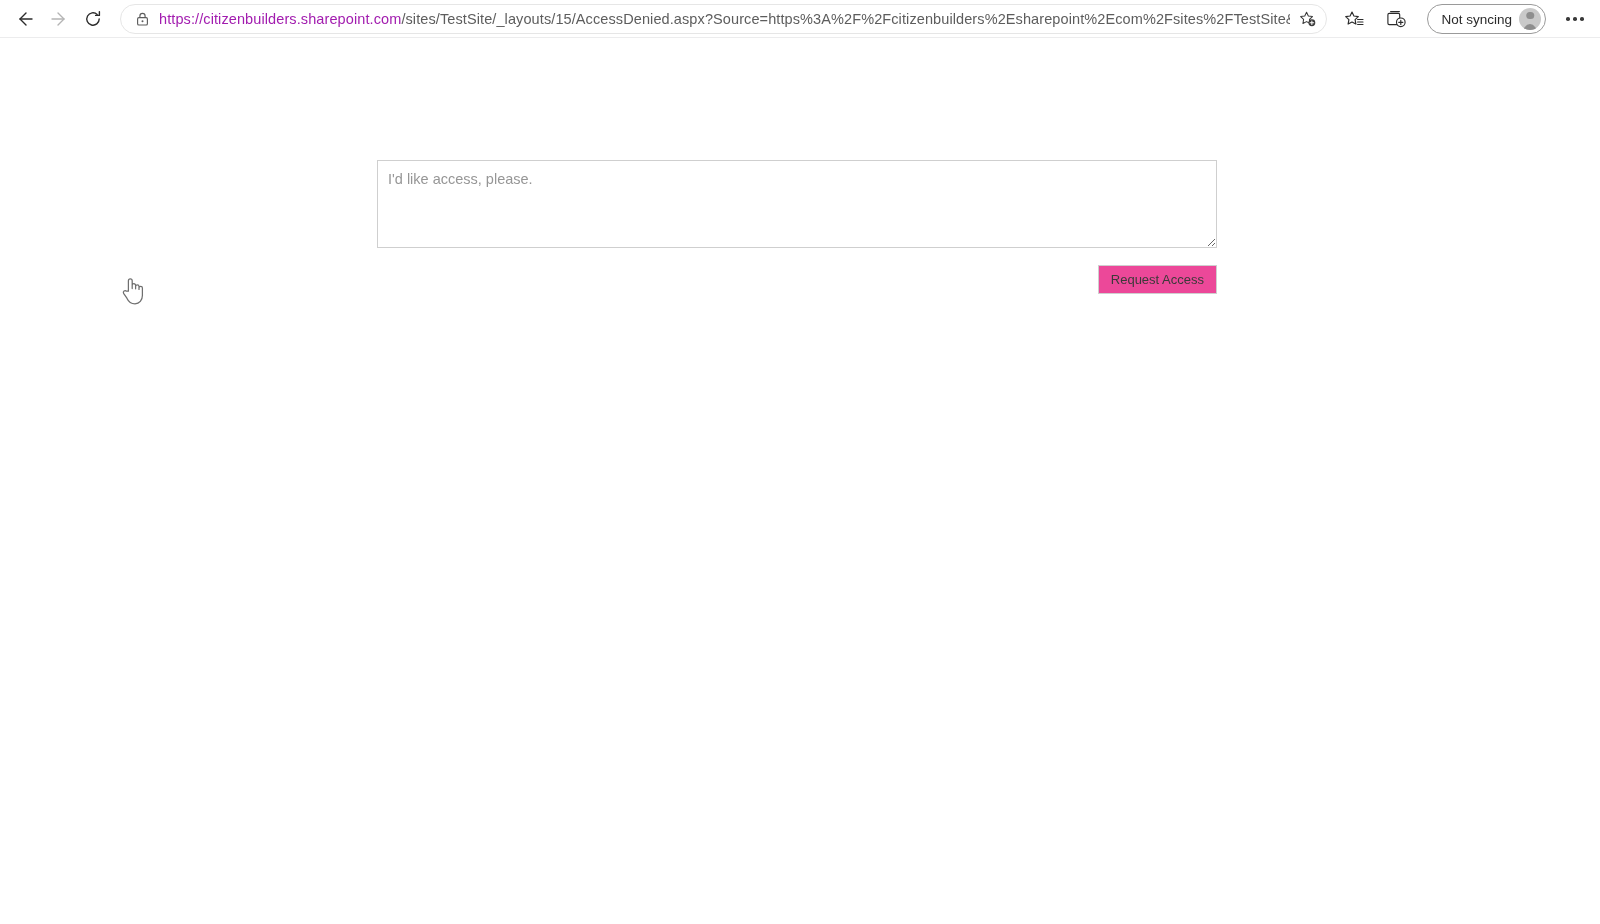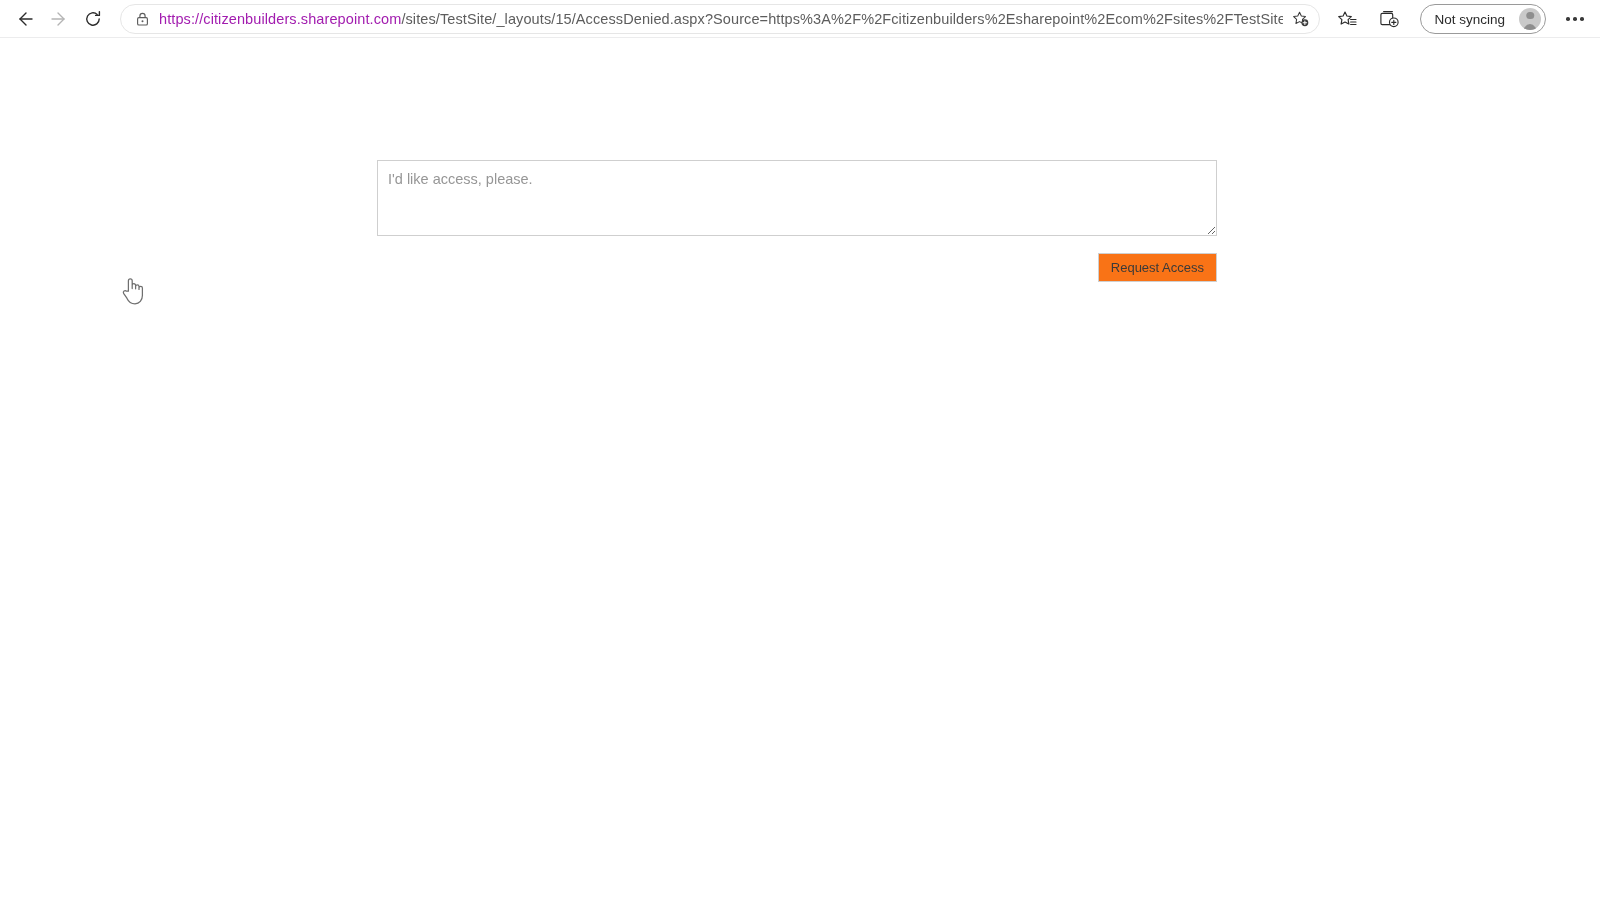--- a/index.html
+++ b/index.html
@@ -83,21 +83,21 @@
     height: 30px;
     display: flex; align-items: center;
     border: 1px solid #9a9a9a;
     border-radius: 16px;
     padding: 0 4px 0 13px;
     margin: 0 6px 0 10px;
   }
   .profile-label {
     font-size: 13.5px;
     color: #2b2b2b;
-    margin-right: 14px;
+    margin-right: 7px;
     white-space: nowrap;
   }
   .avatar {
     width: 22px; height: 22px;
     border-radius: 50%;
     background: #c9c9c9;
     position: relative;
     overflow: hidden;
     flex: 0 0 auto;
   }
@@ -145,42 +145,42 @@
     font-weight: 300;
     color: #605e5c;
     letter-spacing: .2px;
     margin: 0 0 28px 0;
     line-height: 1.2;
     white-space: nowrap;
   }
   .access-textarea {
     display: block;
     width: 840px;
-    height: 76px;
+    height: 88px;
     border: 1px solid #cfcfcf;
     background: #ffffff;
     font-family: "Liberation Sans", sans-serif;
     font-size: 14.5px;
     color: #323130;
     padding: 9px 10px;
     resize: both;
     outline: none;
     line-height: 1.35;
   }
   .access-textarea::placeholder { color: #969696; }
   .btn-row {
     width: 840px;
     display: flex;
     justify-content: flex-end;
     margin-top: 17px;
   }
   .request-btn {
     min-width: 97px;
     height: 29px;
-    background: #f97316;
+    background: #ec4899;
     border: 1px solid #cfcfcf;
     color: #3b3a39;
     font-family: "Liberation Sans", sans-serif;
     font-size: 13px;
     padding: 0 12px;
     cursor: pointer;
     line-height: 27px;
   }
 
   .hand-cursor {

